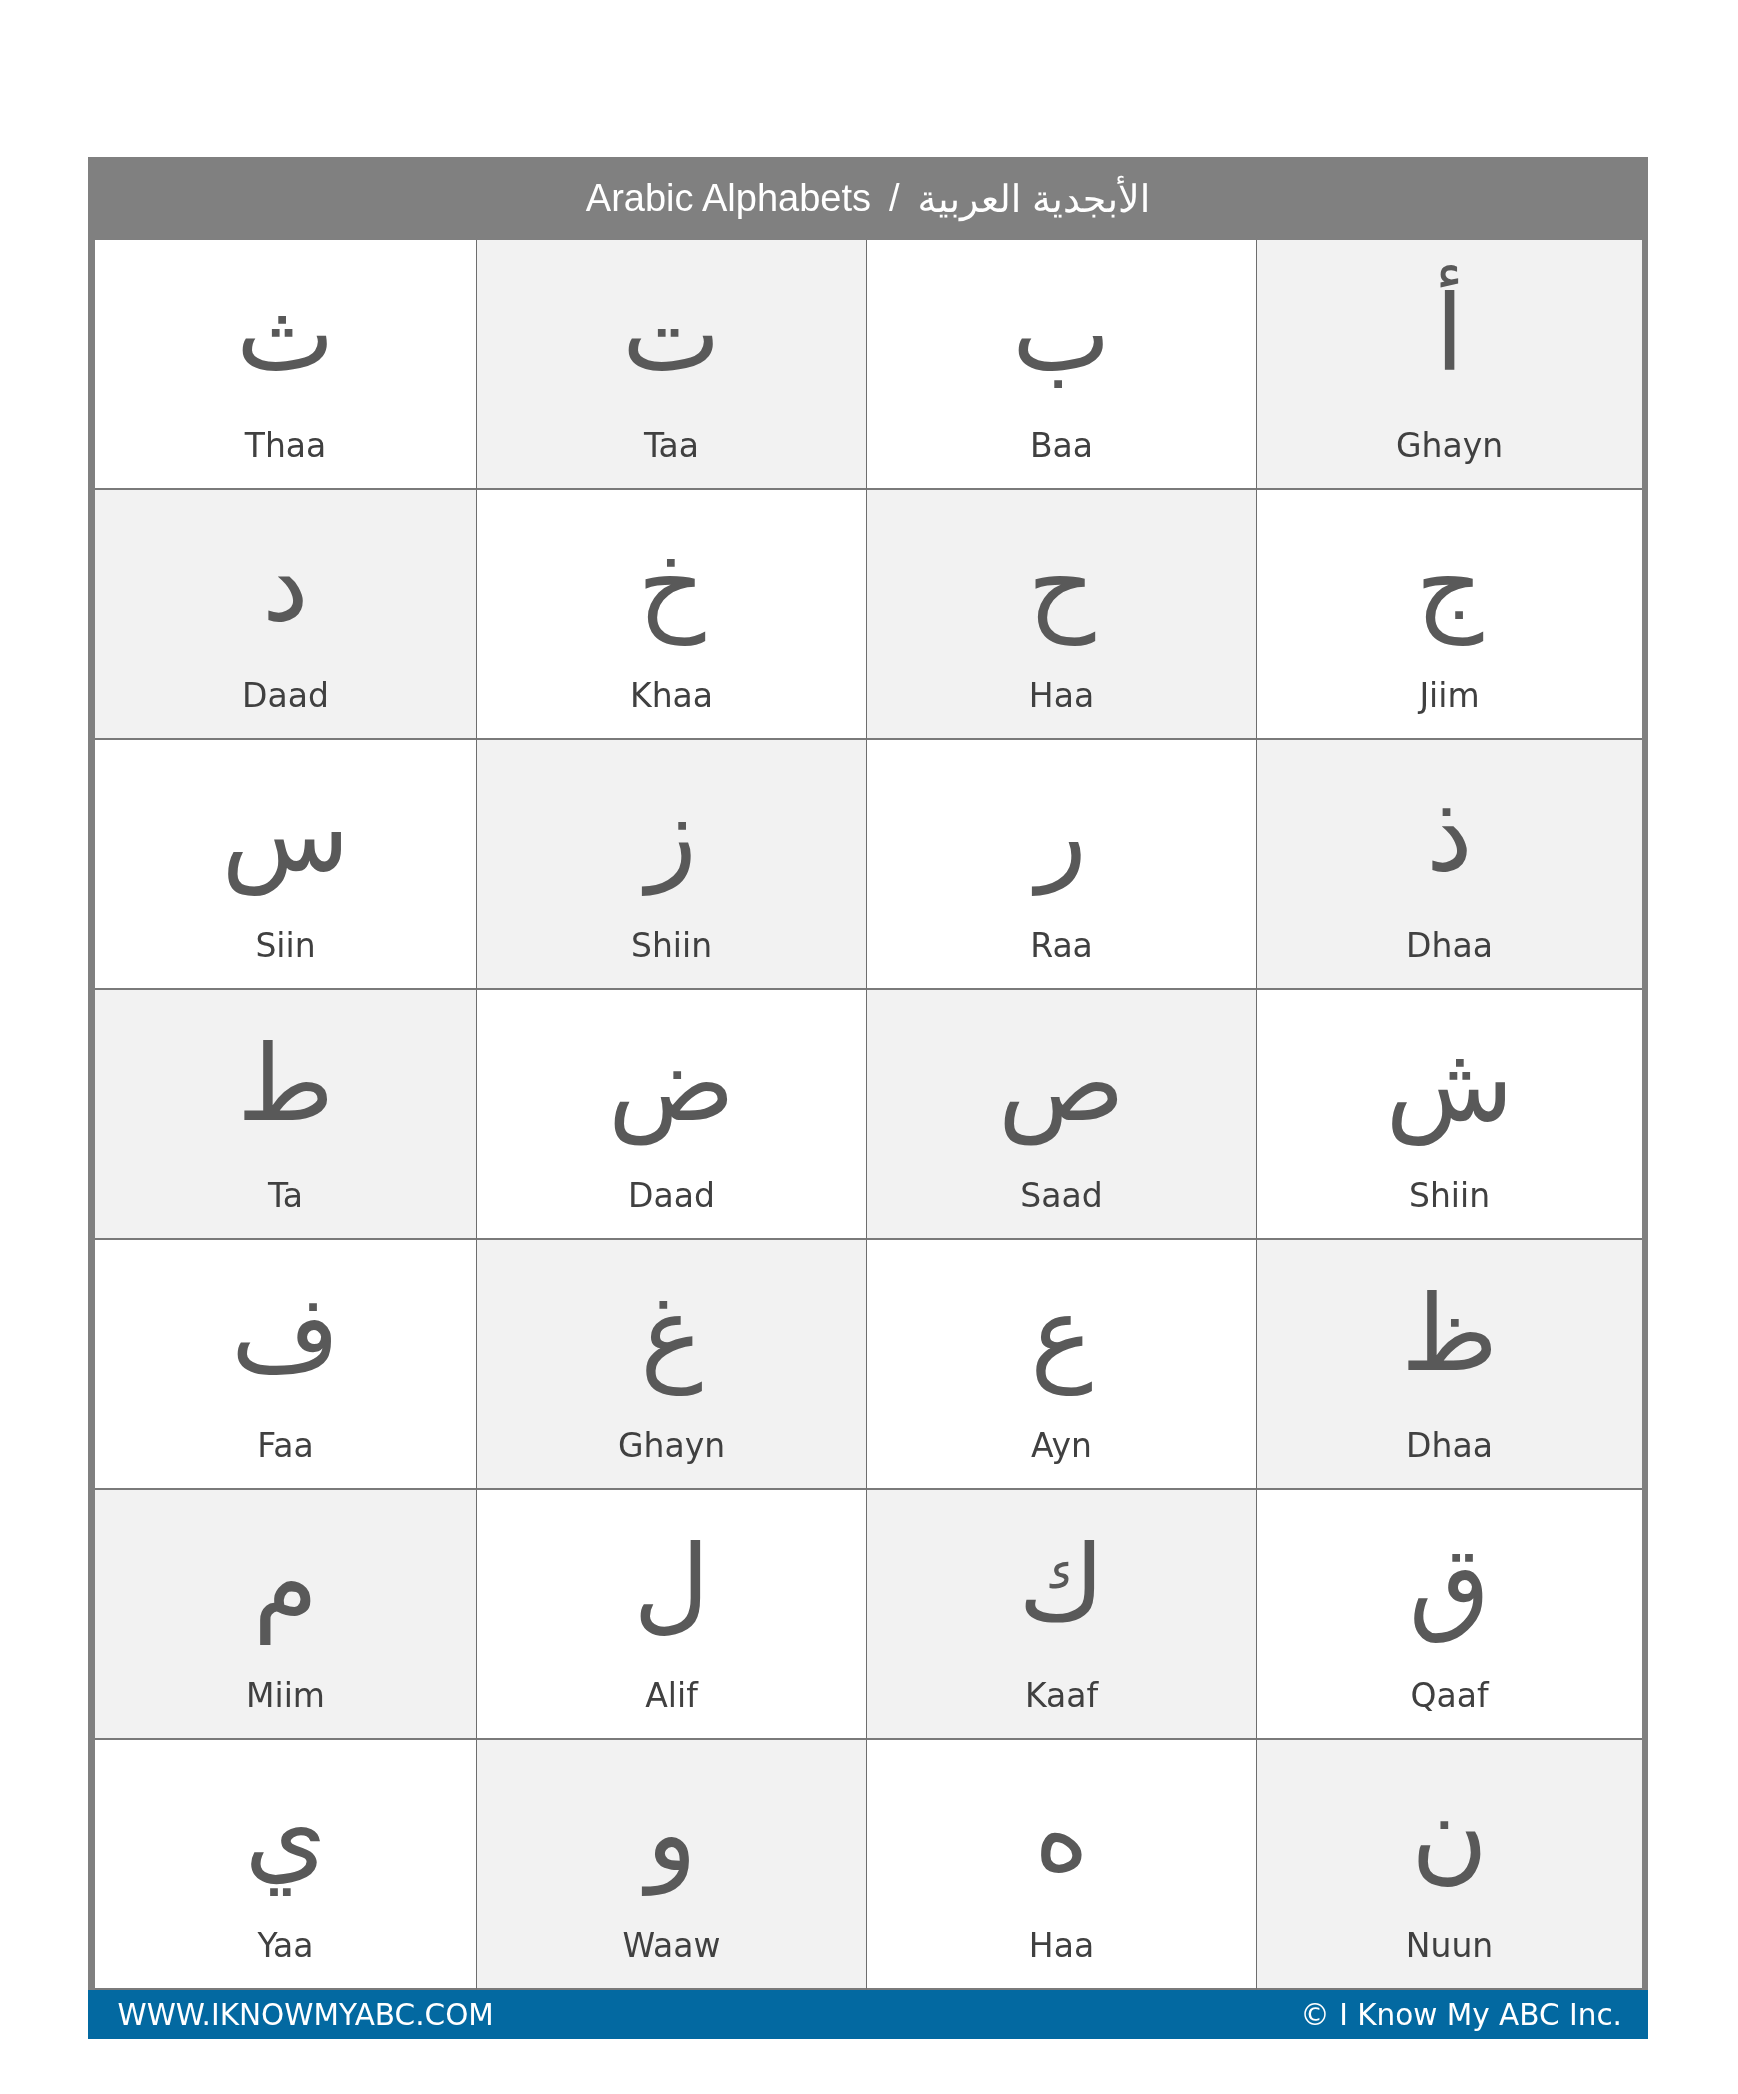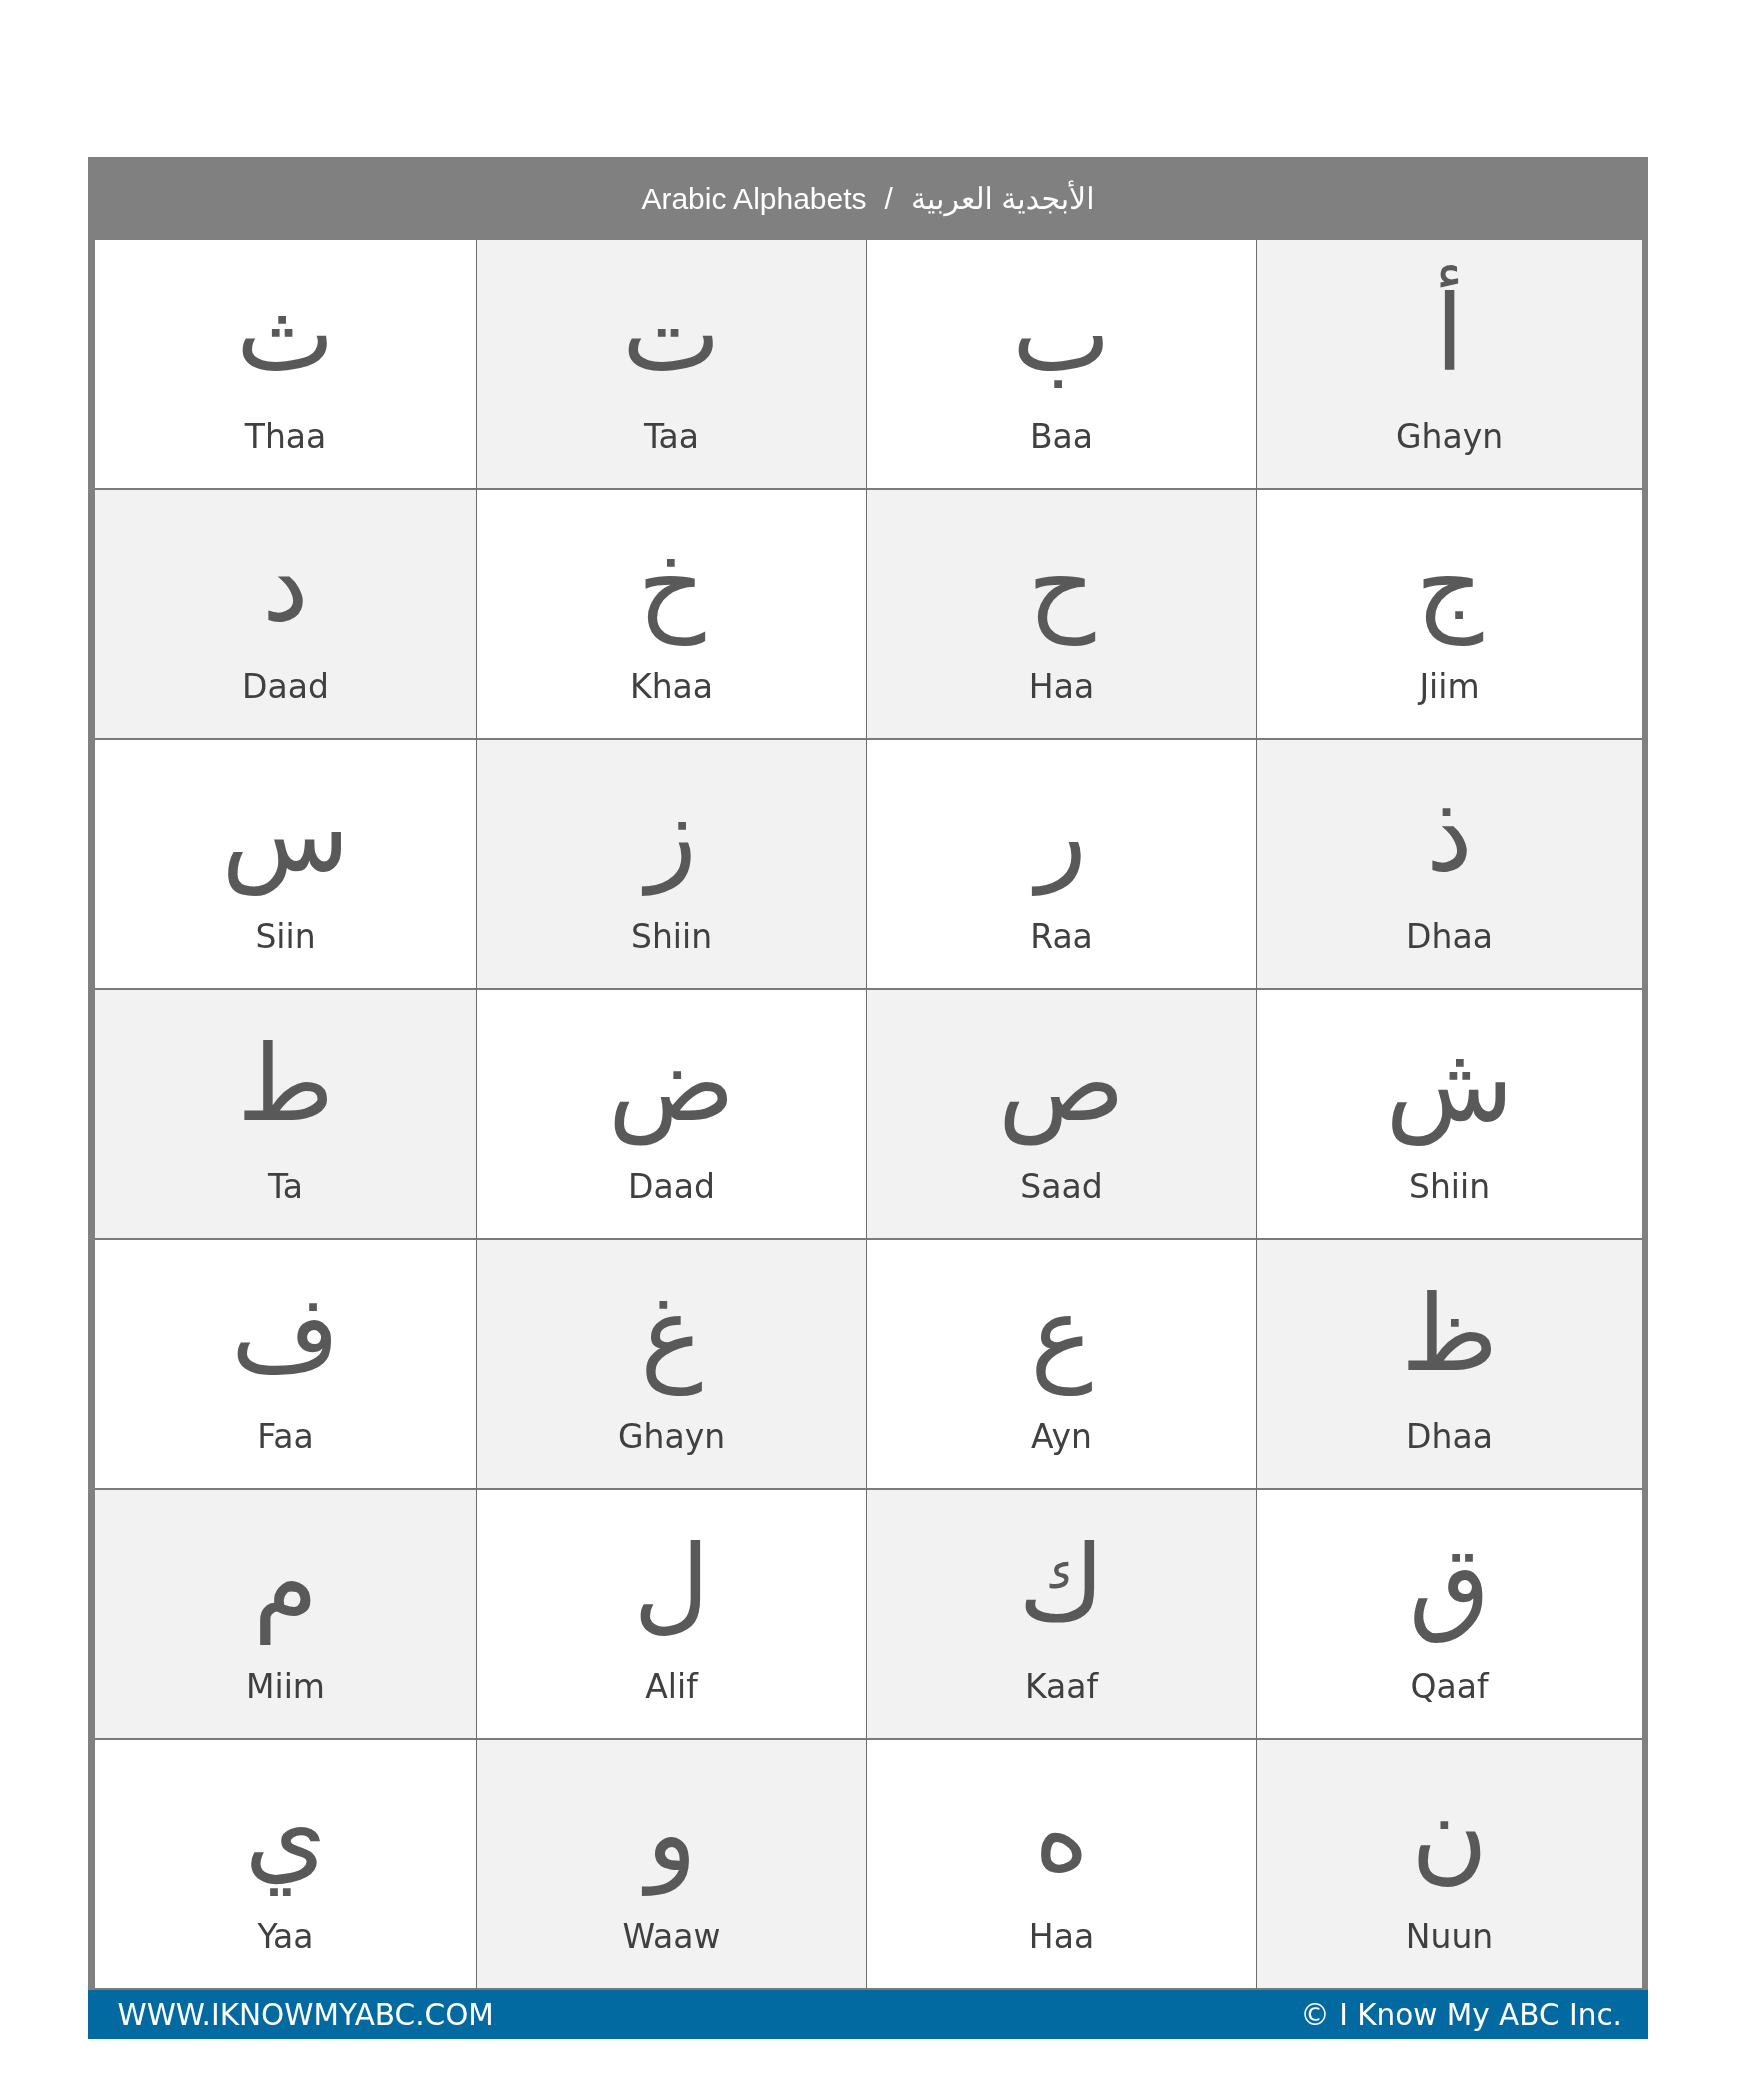--- a/index.html
+++ b/index.html
@@ -1,34 +1,34 @@
 <!DOCTYPE html>
 <html style="font-size:13px"><head>
 <meta charset="utf-8">
 <style>
   html, body { margin: 0; padding: 0; background: #ffffff; }
   body { width: 1739px; height: 2095px; position: relative; overflow: hidden;
          font-family: "DejaVu Sans", sans-serif; }
   .sheet { position: absolute; left: 88px; top: 157px; width: 1560px; }
   .header { height: 83px; background: #808080; color: #ffffff;
             display: flex; align-items: center; justify-content: center;
-            font-family: "Liberation Sans", sans-serif; font-size: 30px; }
+            font-family: "Liberation Sans", sans-serif; font-size: 38px; }
   .header .sep { margin: 0 18px; }
   .grid { display: grid; grid-template-columns: 382px 390px 390px 385px;
           border-left: 7.4px solid #808080; border-right: 8.2px solid #808080;
           box-sizing: border-box; width: 1560px; margin-left: 0; }
   .cell { height: 250px; box-sizing: border-box; border-right: 1.6px solid #6e6e6e;
           border-bottom: 2.5px solid #7a7a7a; position: relative;
           display: flex; flex-direction: column; align-items: center; }
   .cell:nth-child(4n) { border-right: none; }
   .cell.shade { background: #f2f2f2; }
   .cell.plain { background: #ffffff; }
   .letter { margin-top: 33px; height: 123px; line-height: 123px; font-size: 105px;
             color: #595959; font-family: "DejaVu Sans", sans-serif; direction: rtl; }
-  .name { margin-top: 21px; font-size: 33px; color: #404040;
+  .name { margin-top: 30px; font-size: 33px; color: #404040;
           font-family: "DejaVu Sans", sans-serif; }
   .footer { height: 49px; background: #0369a1; color: #ffffff;
             display: flex; align-items: center; justify-content: space-between;
             padding: 0 26px 0 29.5px; box-sizing: border-box; width: 1560px;
             font-family: "DejaVu Sans", sans-serif; font-size: 29.5px; }
 </style>
 </head>
 <body>
 
 <div class="sheet">

